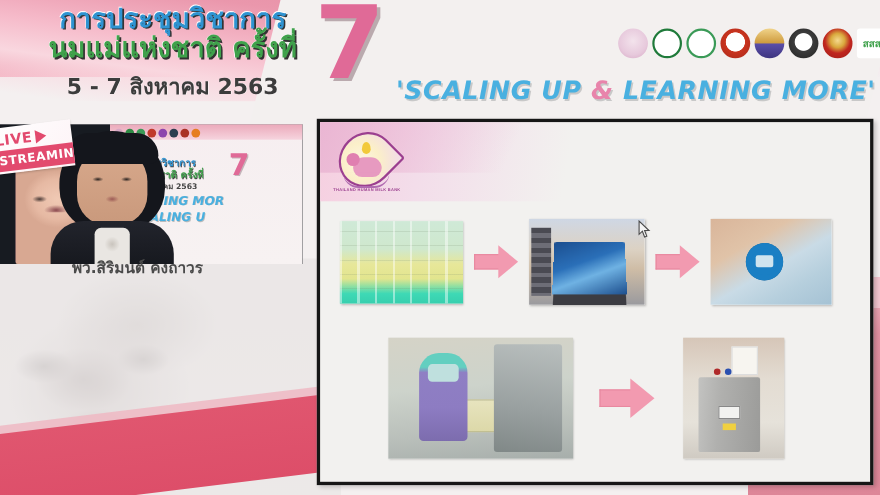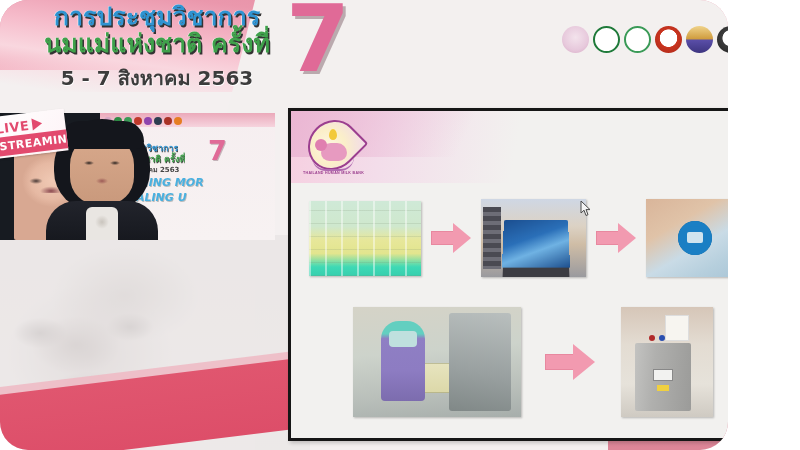--- a/index.html
+++ b/index.html
@@ -1,21 +1,21 @@
 <!DOCTYPE html>
 <html><head>
 <meta charset="utf-8">
 <style>
   * { margin:0; padding:0; box-sizing:border-box; }
   body {
     width:800px; height:450px; overflow:hidden;
     font-family:"Liberation Sans", sans-serif;
     background:#ffffff;
   }
-  #stage { position:relative; width:728px; height:450px; overflow:hidden; background:#f2eeee;border-radius:28px; }
+  #stage { position:relative; width:800px; height:450px; overflow:hidden; background:#f2eeee; }
 
   
   .bg-base { position:absolute; inset:0; background:#f4f0f0; }
   .bg-pink-top {
     position:absolute; left:0; top:0; width:800px; height:70px;
     background:linear-gradient(175deg,#e58fa5 0%,#ef9fb2 42%,#f7c2ce 62%,#fbdde4 80%,#f3eff0 100%);
   }
   .bg-pink-top2 {
     position:absolute; left:0; top:0; width:560px; height:92px;
     background:linear-gradient(188deg,#e48ba3 0%,#ea97ac 30%,#f6bccb 55%,#f9d7df 72%,rgba(243,239,240,0) 95%);
@@ -354,20 +354,21 @@
 
   <div class="hdr">
     <div class="hdr-title-wrap">
       <div class="th-line th-line1">การประชุมวิชาการ</div>
       <div class="th-line th-line2">นมแม่แห่งชาติ ครั้งที่</div>
       <div class="th-date">5 - 7 สิงหาคม 2563</div>
     </div>
 
     <div class="big-seven">7</div>
 
+    <div class="slogan"><span>'SCALING UP </span><span class="amp">&amp;</span><span> LEARNING MORE'</span></div>
 
     <div class="logo-row">
       <div class="logo l1"></div>
       <div class="logo l2"></div>
       <div class="logo l3"></div>
       <div class="logo l4"></div>
       <div class="logo l5"></div>
       <div class="logo l6"></div>
       <div class="logo l7"></div>
       <div class="logo l8">สสส</div>
@@ -408,20 +409,21 @@
   </div>
 
   <div class="live-badge">
     <div class="lv-top">
       <span class="lv-text">LIVE</span>
       <span class="lv-play"></span>
     </div>
     <div class="lv-bottom">STREAMING</div>
   </div>
 
+  <div class="speaker-name">พว.สิริมนต์  คงถาวร</div>
 
   <div class="slide">
     <div class="slide-wash"></div>
     <div class="slide-wash2"></div>
 
     <div class="mb-logo">
       <div class="mb-drop"></div>
       <div class="mb-dot"></div>
       <div class="mb-baby"></div>
       <div class="mb-hands"></div>

